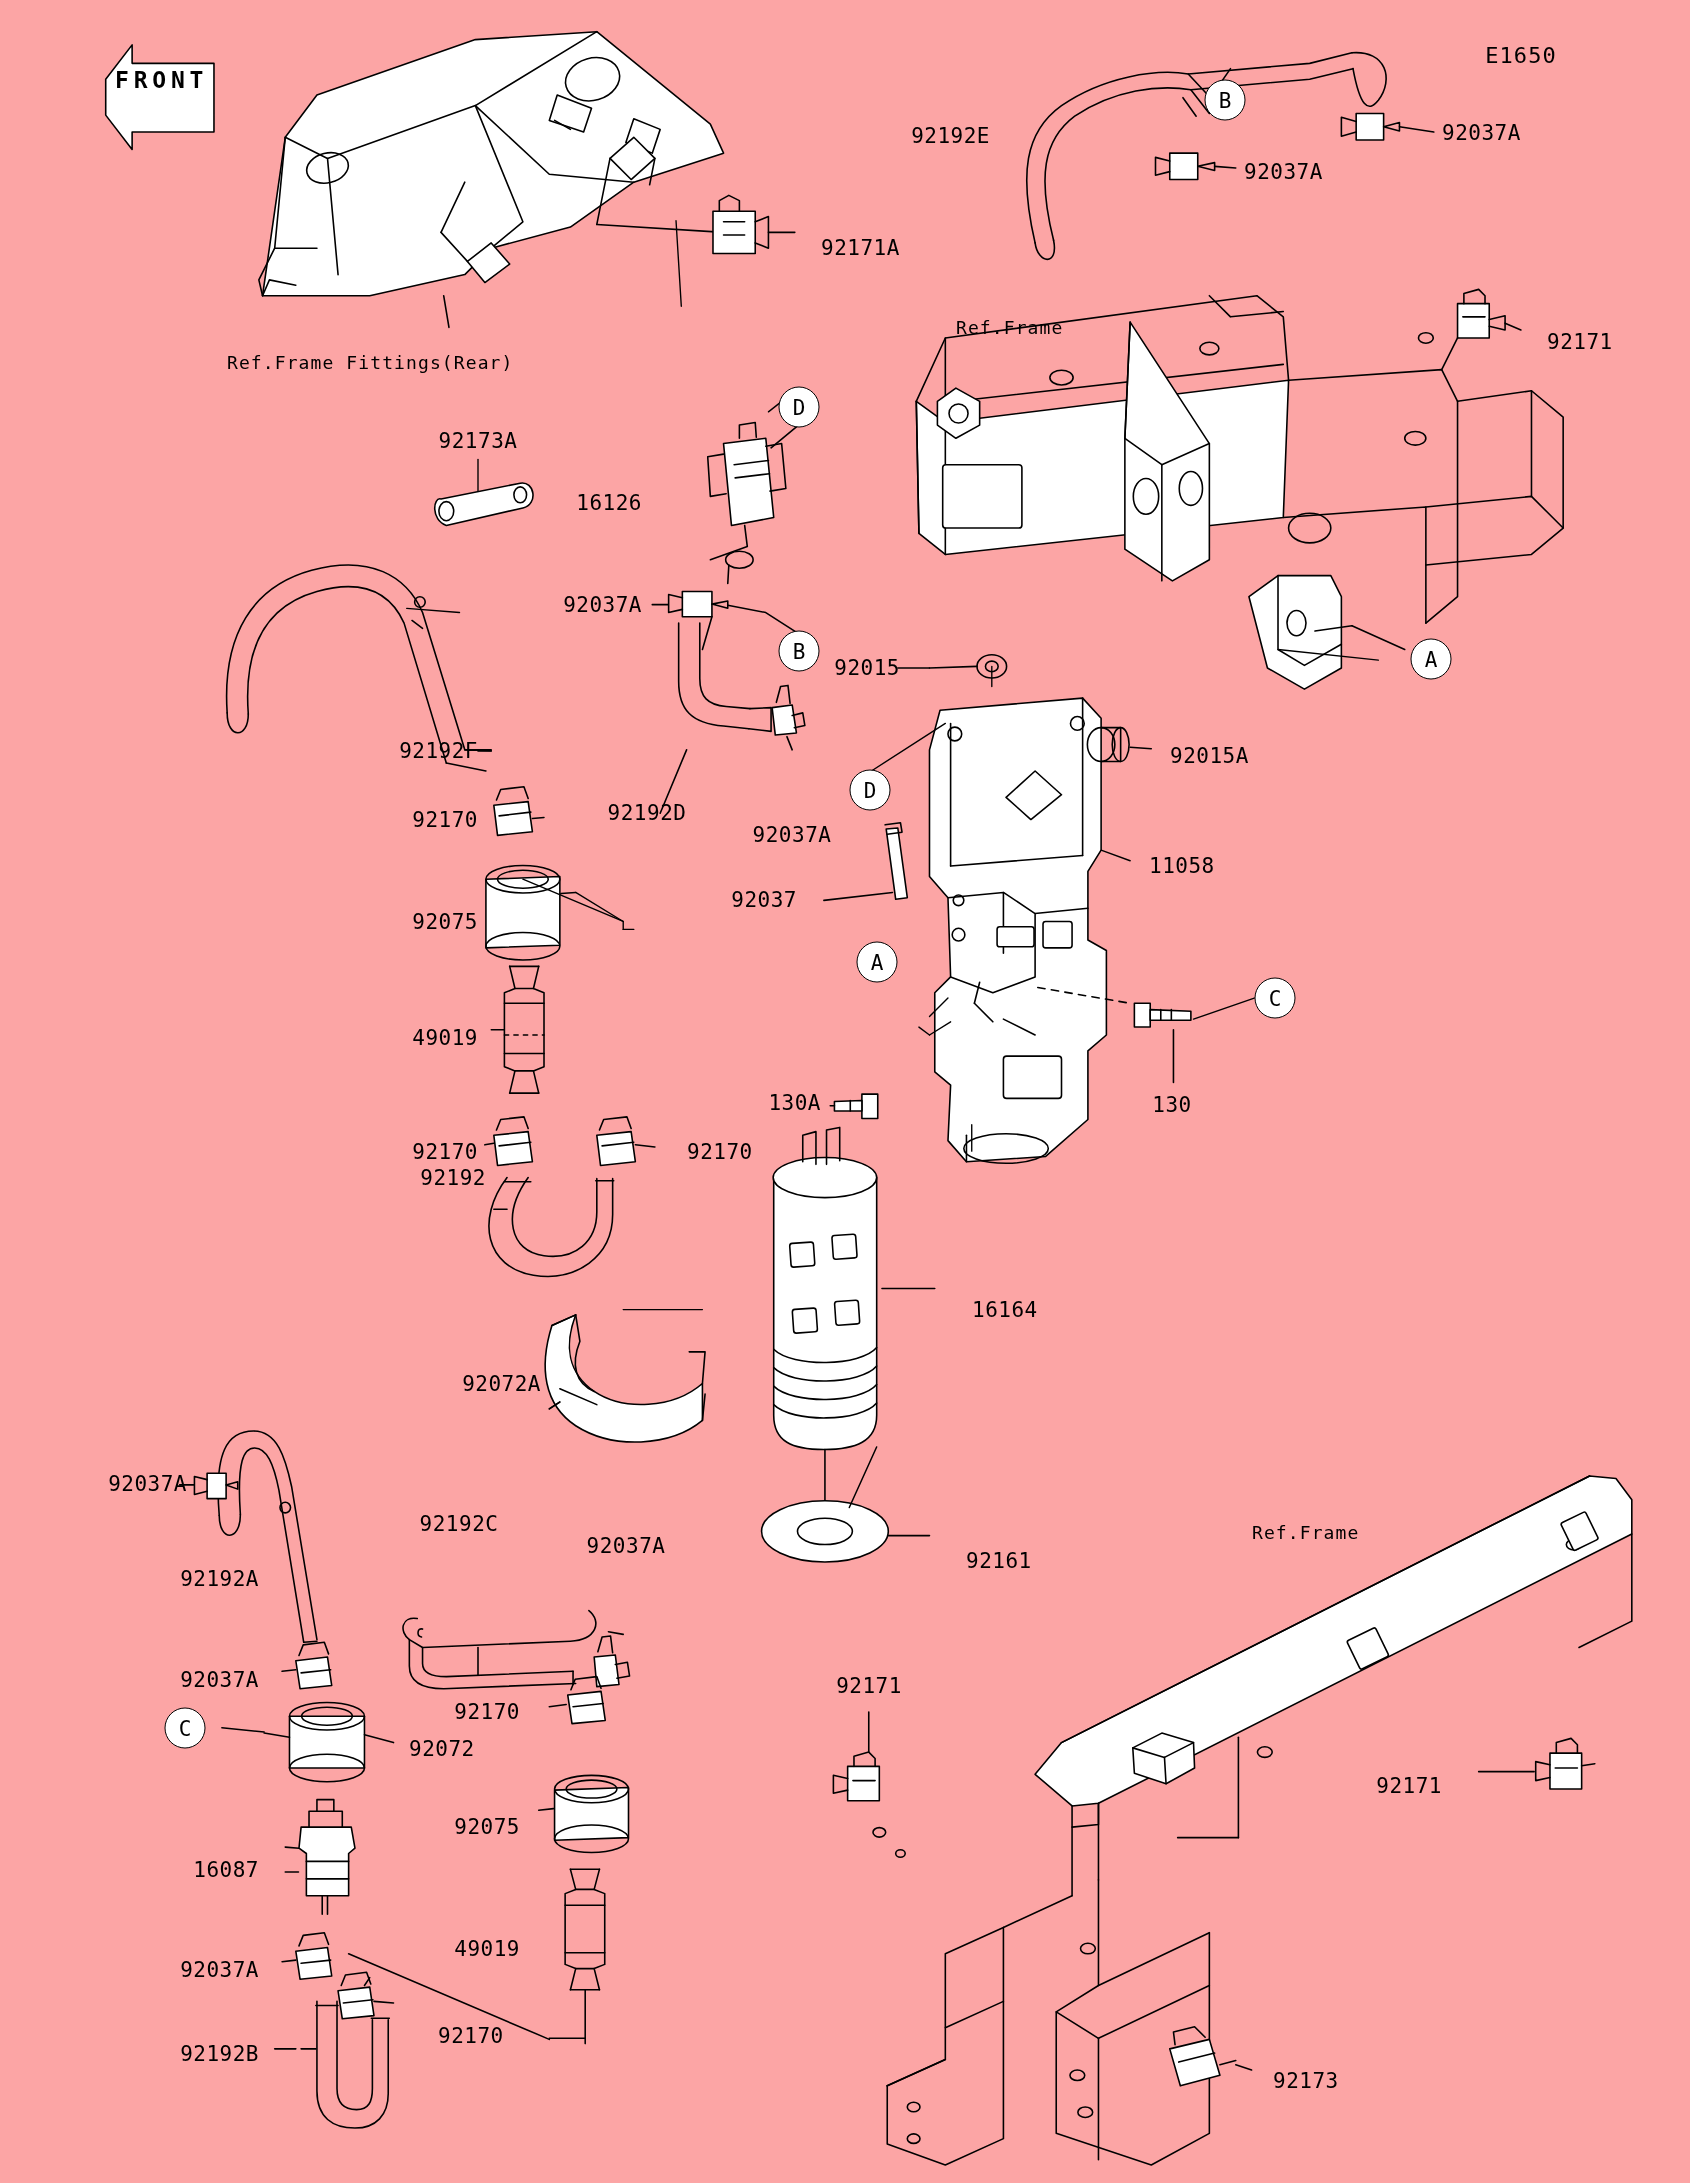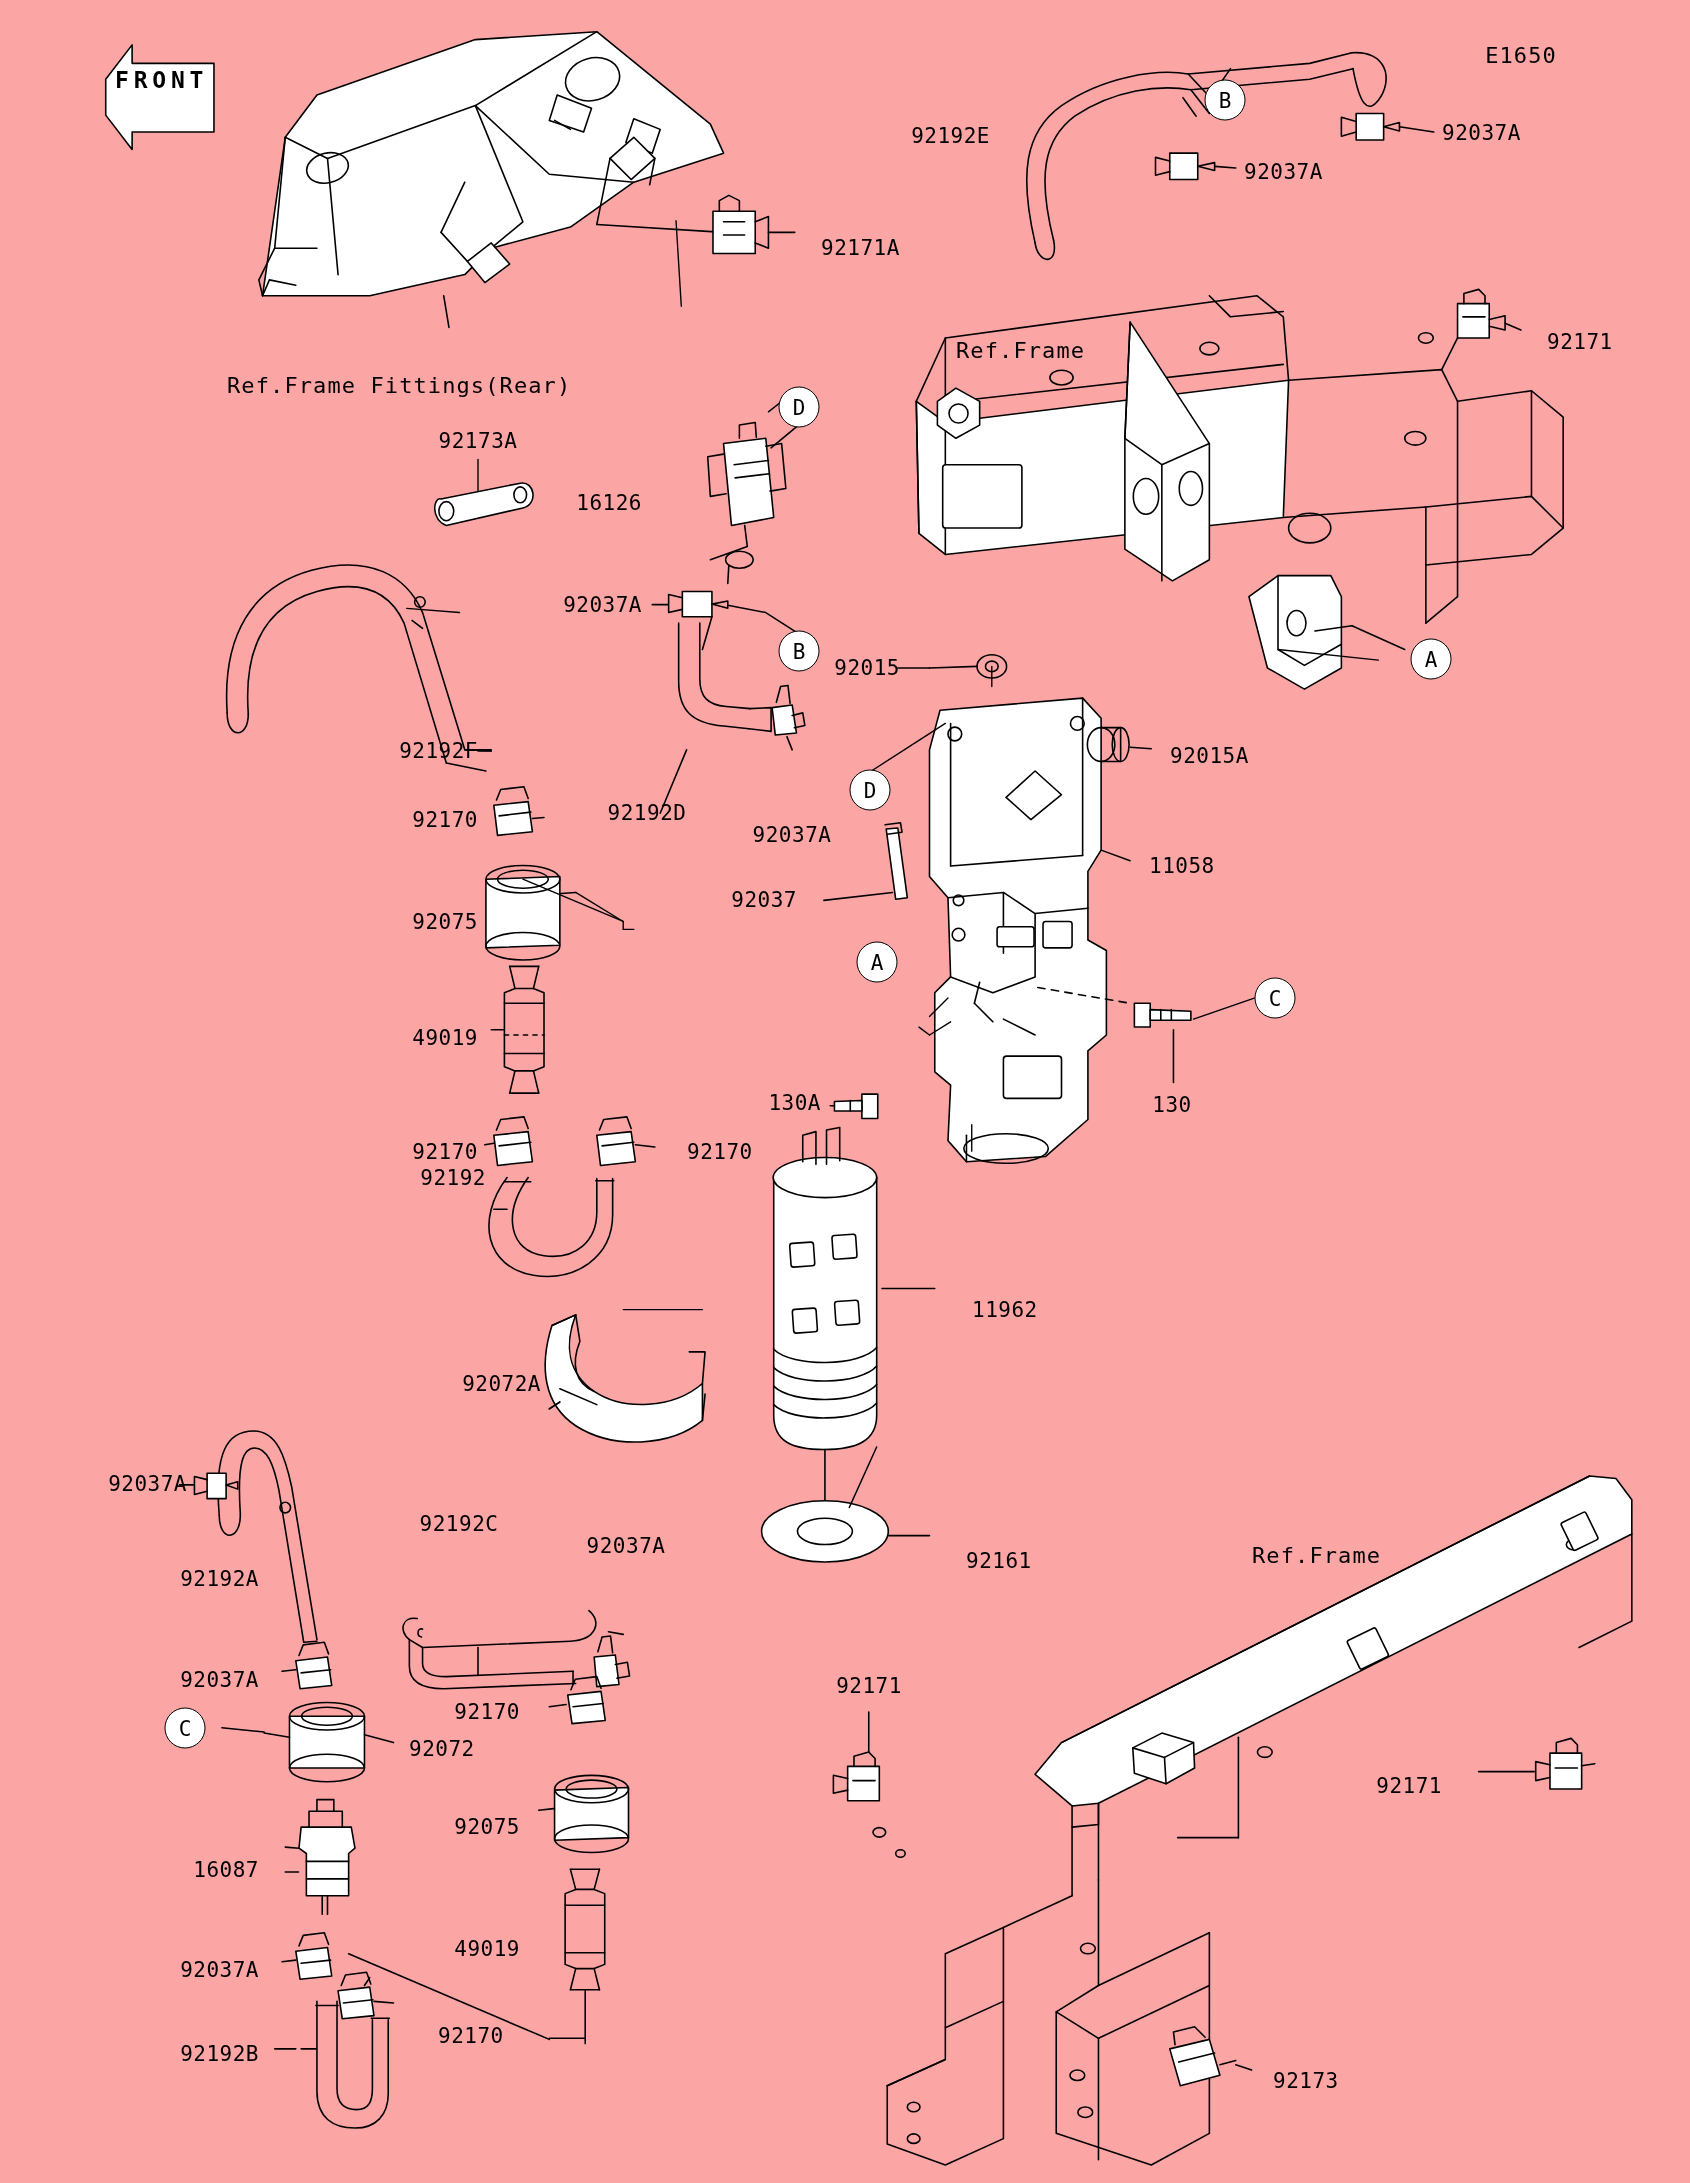--- a/index.html
+++ b/index.html
@@ -32,21 +32,21 @@
     letter-spacing: 0.5px;
   }
   .lbl.r { transform: translate(-100%, -50%); }
   .lbl.l { transform: translate(0, -50%); }
   .lbl.c { transform: translate(-50%, -50%); }
   .sheetno {
     position: absolute;
     font-size: 22px;
     letter-spacing: 1.1px;
   }
-  .reftxt { font-size: 22px; letter-spacing: 1.1px; margin-top: 23px; }
+  .reftxt { font-size: 18px; letter-spacing: 1.1px; }
   .frontbox {
     position: absolute;
     left: 90px; top: 32px;
     width: 127px; height: 100px;
   }
   .frontbox .txt {
     position: absolute;
     left: 25px; top: 35px;
     font-size: 23px;
     letter-spacing: 4.8px;
@@ -591,21 +591,21 @@
   <div class="lbl r" style="left:478px; top:820px;">92170</div>
   <div class="lbl r" style="left:478px; top:922px;">92075</div>
   <div class="lbl l" style="left:1149px; top:866px;text-align:right;">11058</div>
   <div class="lbl r" style="left:797px; top:900px;">92037</div>
   <div class="lbl r" style="left:478px; top:1038px;">49019</div>
   <div class="lbl r" style="left:821px; top:1103px;">130A</div>
   <div class="lbl c" style="left:1172px; top:1105px;">130</div>
   <div class="lbl r" style="left:478px; top:1152px;">92170</div>
   <div class="lbl l" style="left:687px; top:1152px;">92170</div>
   <div class="lbl r" style="left:478px; top:1178px;margin-left:8px;">92192</div>
-  <div class="lbl l" style="left:972px; top:1310px;">11962</div>
+  <div class="lbl l" style="left:972px; top:1310px;">16164</div>
   <div class="lbl r" style="left:541px; top:1384px;">92072A</div>
   <div class="lbl l" style="left:966px; top:1561px;">92161</div>
   <div class="lbl r" style="left:187px; top:1484px;">92037A</div>
   <div class="lbl r" style="left:259px; top:1579px;">92192A</div>
   <div class="lbl c" style="left:459px; top:1524px;">92192C</div>
   <div class="lbl c" style="left:626px; top:1546px;">92037A</div>
   <div class="lbl r" style="left:259px; top:1680px;">92037A</div>
   <div class="lbl r" style="left:520px; top:1712px;">92170</div>
   <div class="lbl l" style="left:409px; top:1749px;">92072</div>
   <div class="lbl r" style="left:520px; top:1827px;">92075</div>

